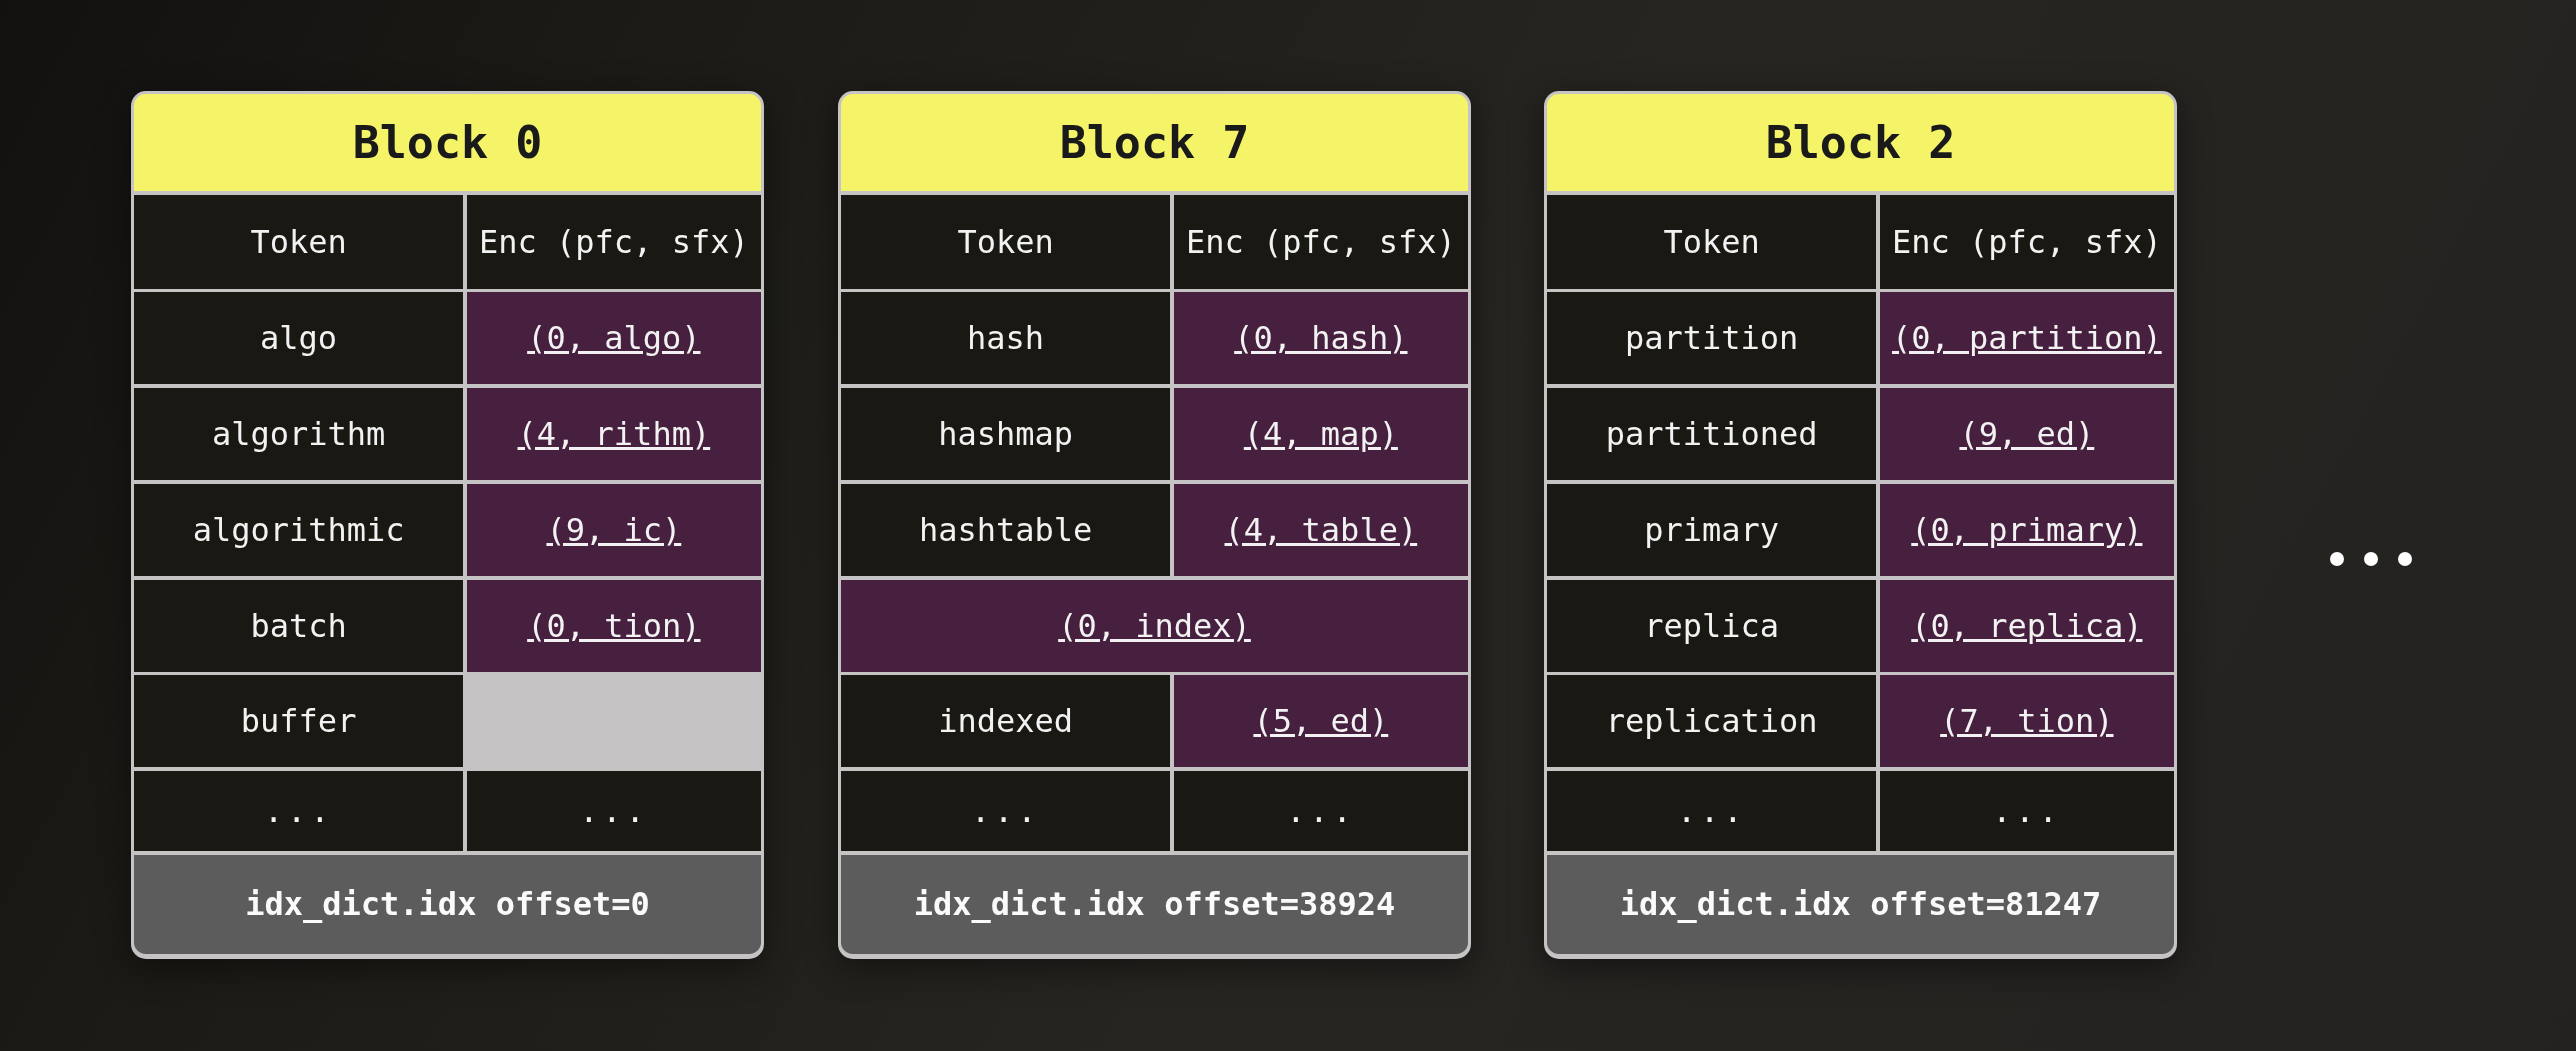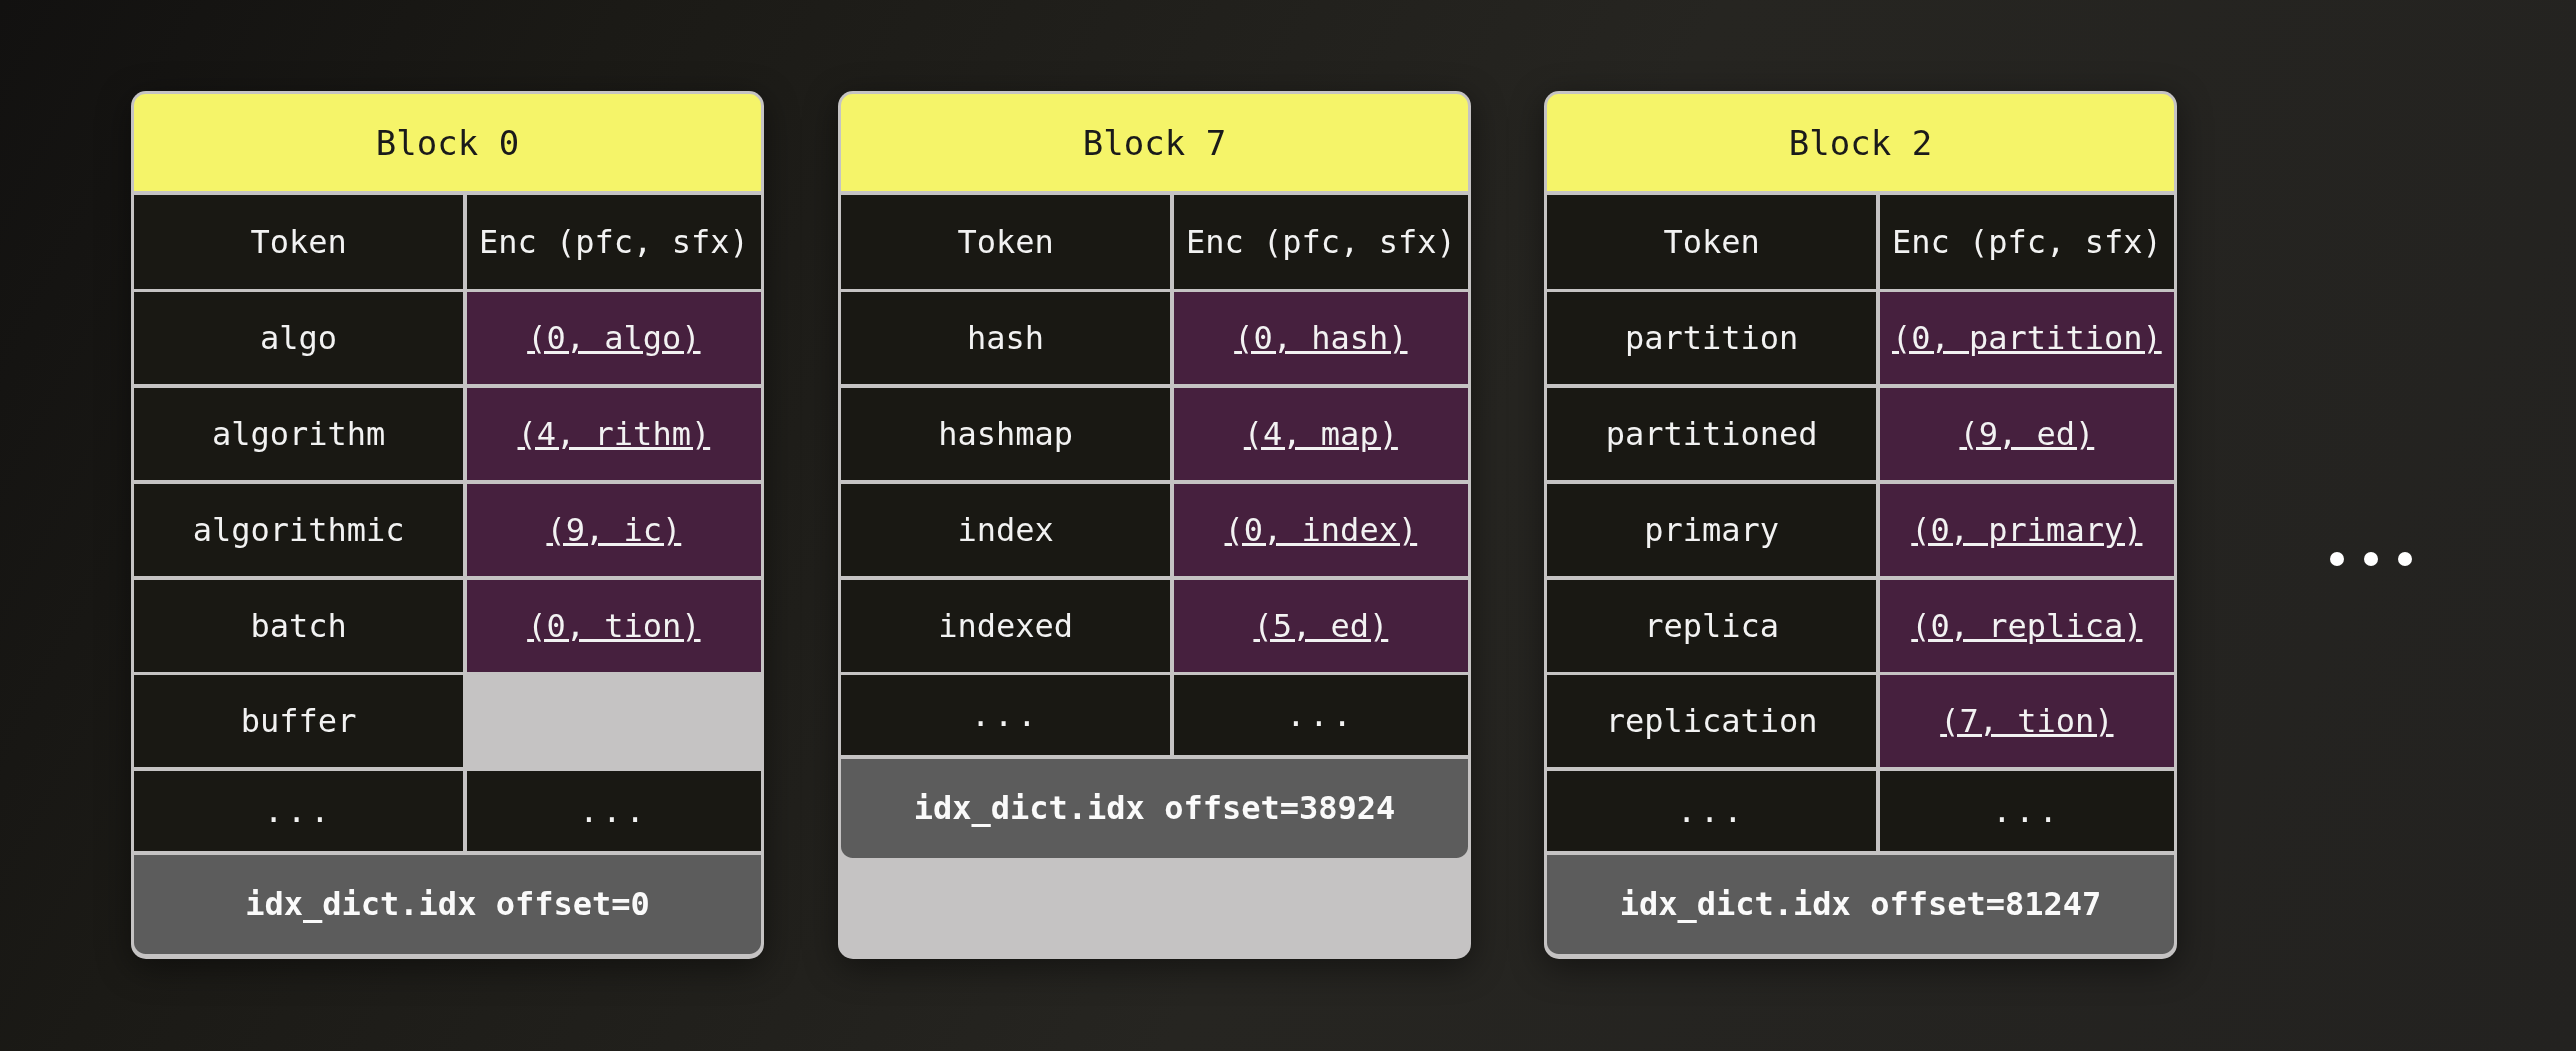--- a/index.html
+++ b/index.html
@@ -33,22 +33,22 @@
     flex-direction:column;
     gap:3.7px;
     box-shadow:0 8.6px 34px rgba(0,0,0,0.45);
     overflow:hidden;
   }
   .block-title{
     height:97px;
     flex:0 0 97px;
     background:var(--yellow);
     color:var(--text-dark);
-    font-size:34px;
-    font-weight:normal;
+    font-size:45px;
+    font-weight:bold;
     display:flex;
     align-items:center;
     justify-content:center;
     border-radius:11.7px 11.7px 0 0;
   }
   .row{
     display:flex;
     gap:3.7px;
     flex:0 0 92px;
   }
@@ -146,21 +146,24 @@
         </div>
         <div class="row">
           <div class="cell token">hash</div>
           <div class="cell enc purple">(0, hash)</div>
         </div>
         <div class="row">
           <div class="cell token">hashmap</div>
           <div class="cell enc purple">(4, map)</div>
         </div>
         <div class="row">
-          <div class="cell token">index</div>
+          <div class="cell token">hashtable</div>
+          <div class="cell enc purple">(4, table)</div>
+        </div>
+        <div class="row">
           <div class="cell enc purple">(0, index)</div>
         </div>
         <div class="row">
           <div class="cell token">indexed</div>
           <div class="cell enc purple">(5, ed)</div>
         </div>
         <div class="row rell">
           <div class="cell token ell">...</div>
           <div class="cell enc ell">...</div>
         </div>

